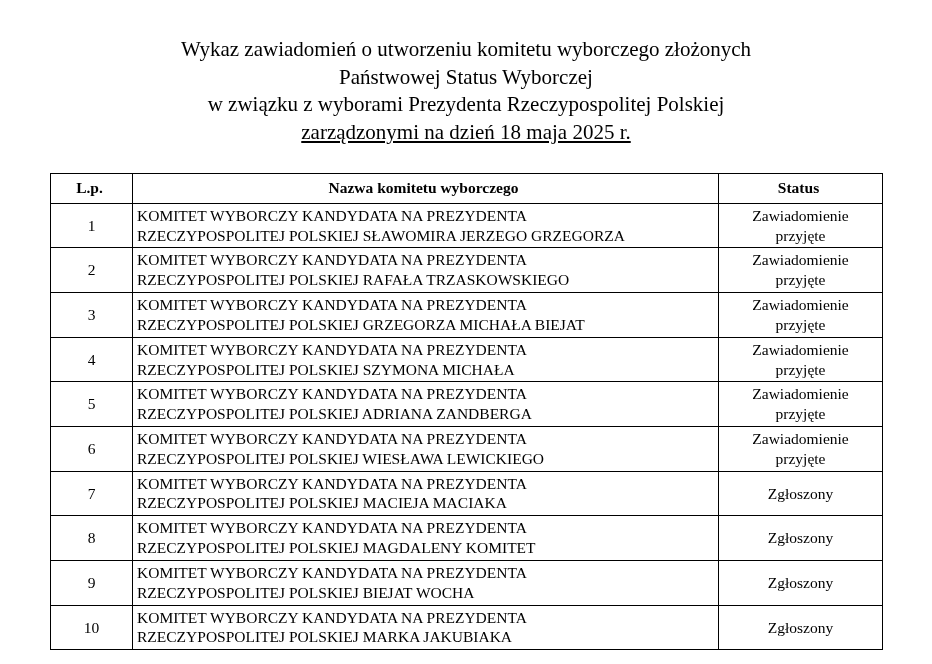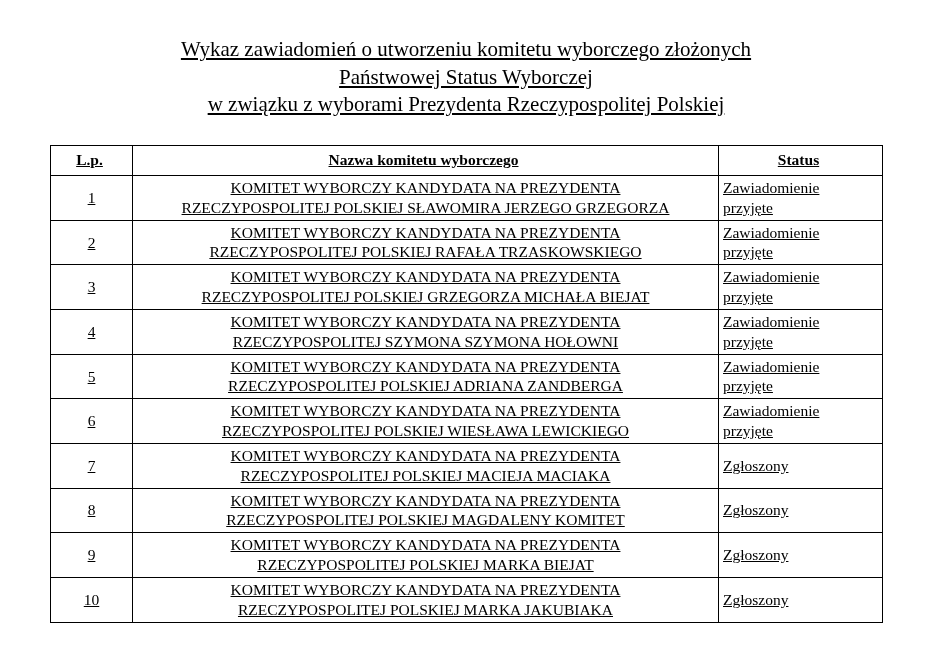--- a/index.html
+++ b/index.html
@@ -12,21 +12,20 @@
     background: #ffffff;
     font-family: "Liberation Serif", "DejaVu Serif", serif;
     color: #000000;
     overflow: hidden;
   }
   .page {
     width: 932px;
     height: 664px;
     box-sizing: border-box;
     padding: 30px 50px 0 50px;
-    text-decoration: underline;
   }
   .doc-title {
     text-align: center;
     font-size: 21px;
     line-height: 1.32;
     margin: 6px 0 0 0;
     font-weight: normal;
   }
   .doc-title .line {
     display: block;
@@ -55,45 +54,45 @@
     padding: 4px 4px 5px 0;
   }
   col.col-lp { width: 82px; }
   col.col-name { width: 586px; }
   col.col-status { width: 164px; }
 
   td.cell-lp {
     text-align: center;
   }
   td.cell-name {
-    text-align: center;
     padding-top: 4px;
     padding-bottom: 4px;
   }
   td.cell-name .nm {
     display: block;
   }
   td.cell-status {
-    text-align: left;
+    text-align: center;
     padding-top: 4px;
     padding-bottom: 4px;
   }
   td.cell-status .st {
     display: block;
   }
 </style>
 </head>
 <body>
 
 <div class="page">
 
   <h1 class="doc-title">
     <span class="line">Wykaz zawiadomień o utworzeniu komitetu wyborczego złożonych</span>
     <span class="line">Państwowej Status Wyborczej</span>
     <span class="line">w związku z wyborami Prezydenta Rzeczypospolitej Polskiej</span>
+    <span class="line underline">zarządzonymi na dzień 18 maja 2025 r.</span>
   </h1>
 
   <table class="committees">
     <colgroup>
       <col class="col-lp">
       <col class="col-name">
       <col class="col-status">
     </colgroup>
     <thead>
       <tr>
@@ -133,21 +132,21 @@
         </td>
         <td class="cell-status">
           <span class="st">Zawiadomienie</span>
           <span class="st">przyjęte</span>
         </td>
       </tr>
       <tr>
         <td class="cell-lp">4</td>
         <td class="cell-name">
           <span class="nm">KOMITET WYBORCZY KANDYDATA NA PREZYDENTA</span>
-          <span class="nm">RZECZYPOSPOLITEJ SZYMONA SZYMONA HOŁOWNI</span>
+          <span class="nm">RZECZYPOSPOLITEJ POLSKIEJ SZYMONA MICHAŁA</span>
         </td>
         <td class="cell-status">
           <span class="st">Zawiadomienie</span>
           <span class="st">przyjęte</span>
         </td>
       </tr>
       <tr>
         <td class="cell-lp">5</td>
         <td class="cell-name">
           <span class="nm">KOMITET WYBORCZY KANDYDATA NA PREZYDENTA</span>
@@ -186,21 +185,21 @@
           <span class="nm">RZECZYPOSPOLITEJ POLSKIEJ MAGDALENY KOMITET</span>
         </td>
         <td class="cell-status">
           <span class="st">Zgłoszony</span>
         </td>
       </tr>
       <tr>
         <td class="cell-lp">9</td>
         <td class="cell-name">
           <span class="nm">KOMITET WYBORCZY KANDYDATA NA PREZYDENTA</span>
-          <span class="nm">RZECZYPOSPOLITEJ POLSKIEJ MARKA BIEJAT</span>
+          <span class="nm">RZECZYPOSPOLITEJ POLSKIEJ BIEJAT WOCHA</span>
         </td>
         <td class="cell-status">
           <span class="st">Zgłoszony</span>
         </td>
       </tr>
       <tr>
         <td class="cell-lp">10</td>
         <td class="cell-name">
           <span class="nm">KOMITET WYBORCZY KANDYDATA NA PREZYDENTA</span>
           <span class="nm">RZECZYPOSPOLITEJ POLSKIEJ MARKA JAKUBIAKA</span>

